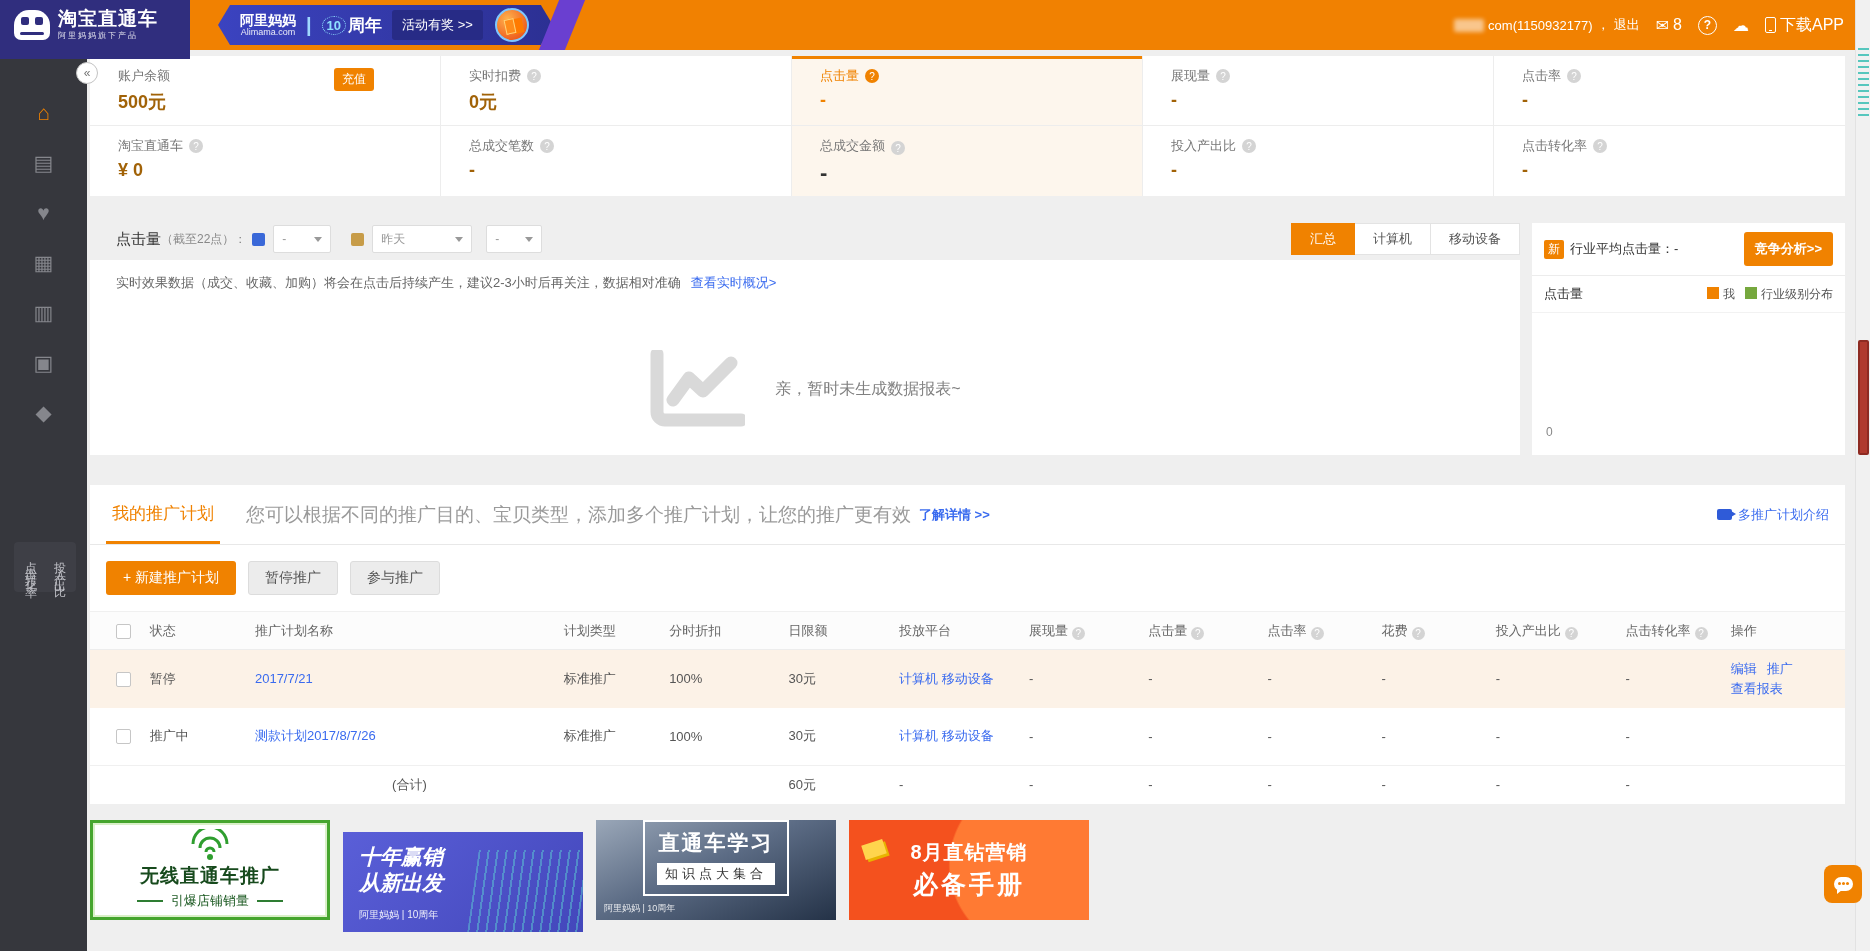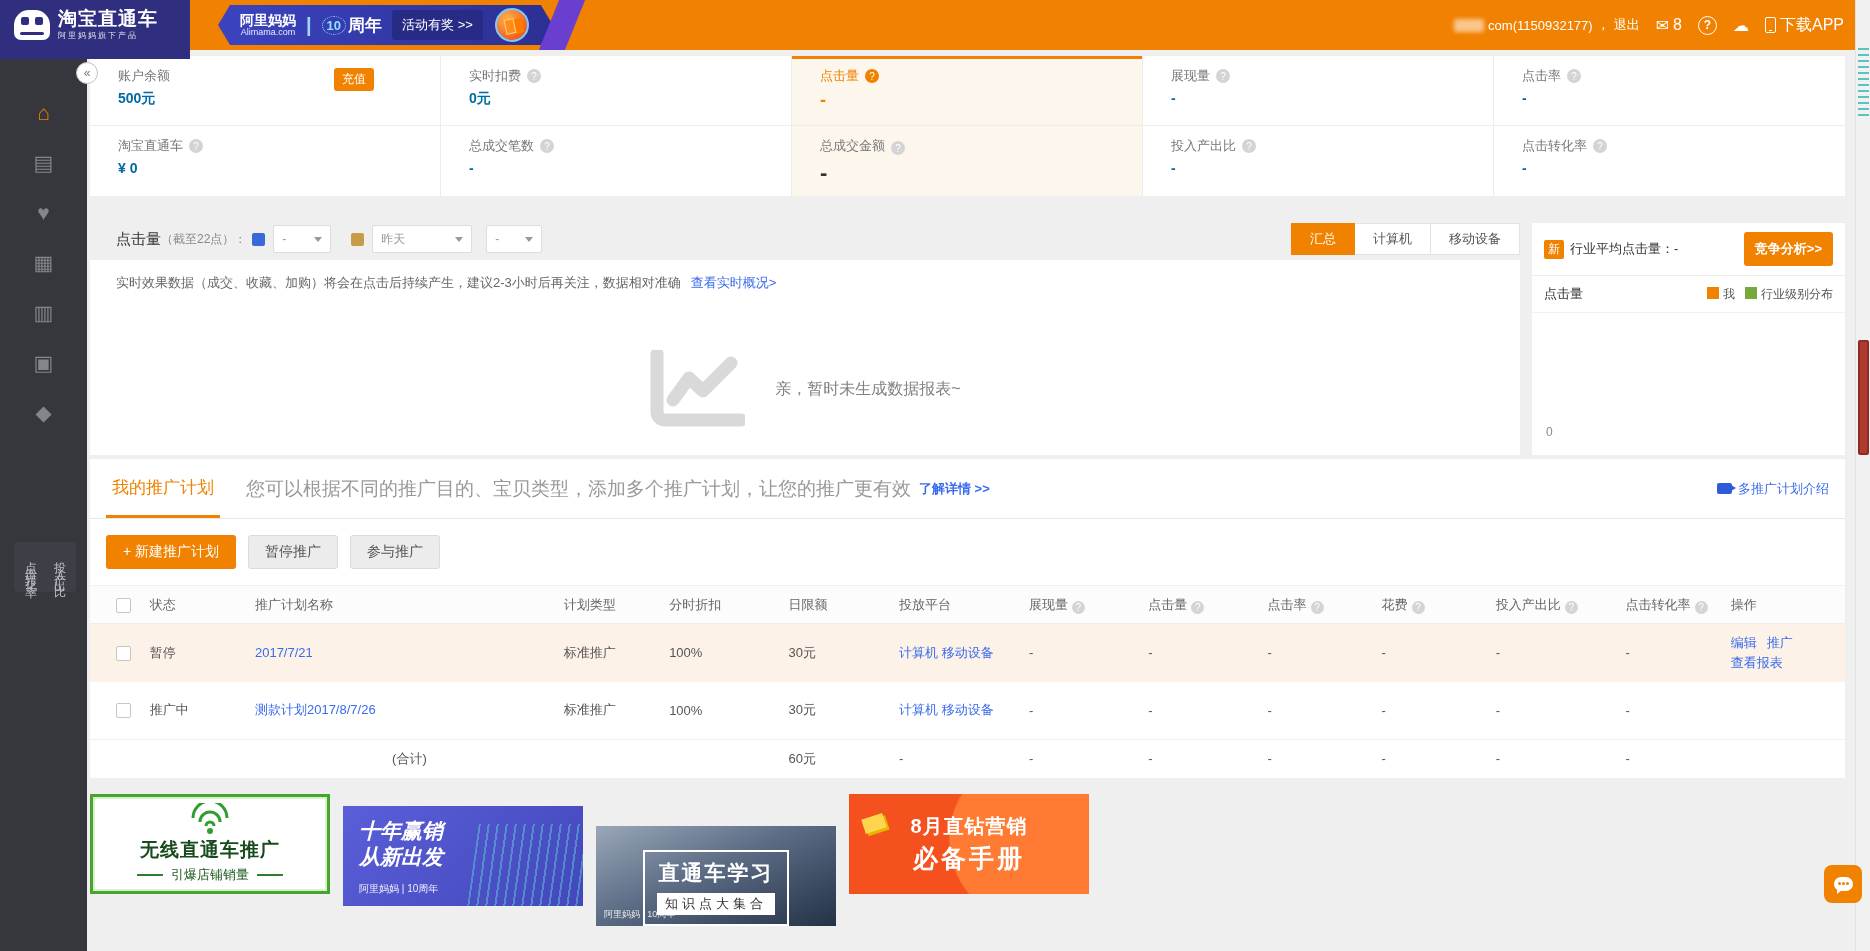--- a/index.html
+++ b/index.html
@@ -48,21 +48,21 @@
 
   
   .stats-grid { display:grid; grid-template-columns:repeat(5,1fr); background:#fff; }
   .stat-card { height:70px; padding:11px 0 0 28px; border-right:1px solid #ededed; border-bottom:1px solid #ededed; position:relative; cursor:pointer; }
   .stat-card:nth-child(5n) { border-right:none; }
   .stat-card:nth-child(n+6) { border-bottom:none; }
   .stat-card.hl { background:#fdf6ed; }
   .stat-card.hl-top::before { content:""; position:absolute; top:0; left:0; right:0; height:3px; background:#f08200; }
   .stat-label { font-size:13px; color:#777; display:flex; align-items:center; gap:6px; }
   .stat-card.hl .stat-label { color:#f08200; }
-  .stat-value { font-size:14px; font-weight:bold; color:#0369a1; margin-top:5px; }
+  .stat-value { font-size:18px; font-weight:bold; color:#a16207; margin-top:5px; }
   .stat-card.hl .stat-value { color:#f08200; font-size:18px; }
   .help-ic { width:14px; height:14px; border-radius:50%; background:#d4d4d4; color:#fff; font-size:10px; display:inline-flex; align-items:center; justify-content:center; cursor:pointer; flex:none; }
   .help-ic.orange { background:#f08200; }
   .recharge-badge { position:absolute; right:66px; top:12px; background:#f08200; color:#fff; font-size:12px; padding:3px 8px; border-radius:3px; cursor:pointer; }
 
   
   .chart-row { margin-top:27px; display:flex; gap:12px; height:232px; }
   .chart-left { flex:1; display:flex; flex-direction:column; }
   .controls { height:32px; display:flex; align-items:center; padding-left:26px; }
   .metric-title { font-size:15px; color:#333; }
@@ -90,21 +90,21 @@
   .ind-title { font-size:13px; color:#333; flex:1; }
   .compete-btn { background:#f08200; color:#fff; font-size:13px; font-weight:bold; padding:8px 11px; border:none; border-radius:3px; cursor:pointer; }
   .ind-legend-row { padding:9px 12px; border-bottom:1px solid #f2f2f2; display:flex; align-items:center; font-size:13px; color:#333; }
   .legend { margin-left:auto; display:flex; align-items:center; gap:10px; font-size:12px; color:#555; }
   .lg-sq { width:12px; height:12px; display:inline-block; margin-right:4px; vertical-align:-1px; }
   .lg-sq.orange { background:#f08200; } .lg-sq.green { background:#76a83e; }
   .ind-body { flex:1; position:relative; }
   .axis-zero { position:absolute; left:14px; bottom:16px; color:#888; font-size:12px; }
 
   
-  .plans-card { margin-top:4px; background:#fff; }
+  .plans-card { margin-top:30px; background:#fff; }
   .plans-head { height:60px; border-bottom:1px solid #e8e8e8; display:flex; align-items:center; padding:0 16px; }
   .plans-tab { height:100%; display:flex; align-items:center; color:#f08200; font-size:17px; border-bottom:3px solid #f08200; padding:0 6px; cursor:pointer; }
   .plans-desc { color:#9a9a9a; font-size:19px; margin-left:26px; }
   .details-link { color:#3a6bef; font-weight:bold; font-size:13px; margin-left:8px; text-decoration:none; cursor:pointer; }
   .multi-link { margin-left:auto; color:#3a6bef; font-size:13px; display:flex; align-items:center; gap:6px; cursor:pointer; }
   .video-ic { width:15px; height:11px; background:#2f5bd8; border-radius:2px; position:relative; display:inline-block; }
   .video-ic::after { content:""; position:absolute; right:-4px; top:2px; border-top:3.5px solid transparent; border-bottom:3.5px solid transparent; border-left:5px solid #2f5bd8; }
   .btn-row { padding:16px; display:flex; gap:12px;text-align:center; }
   .btn { height:34px; padding:0 16px; border-radius:3px; font-size:14px; display:flex; align-items:center; cursor:pointer; border:1px solid transparent; }
   .btn.primary { background:#f08200; color:#fff; }
@@ -128,21 +128,21 @@
   .banners { margin-top:16px; display:flex; gap:13px; }
   .banner { width:240px; height:100px; position:relative; overflow:hidden; cursor:pointer; flex:none; }
   .b1 { background:#fff; border:3px solid #45a52e; box-shadow:inset 0 0 0 2px #d9f0c8; display:flex; flex-direction:column; align-items:center; justify-content:center; }
   .b1-title { font-size:19px; font-weight:bold; color:#174a1d; margin-top:2px; letter-spacing:1px; }
   .b1-sub { font-size:13px; color:#1c5a22; margin-top:3px; display:flex; align-items:center; gap:8px; }
   .b1-sub::before,.b1-sub::after { content:""; width:26px; height:2px; background:#2e7d32; }
   .b2 { background:linear-gradient(135deg,#5a5fd8,#4347bb); color:#fff; padding:12px 0 0 16px;margin-top:12px; }
   .b2::after { content:""; position:absolute; right:0; top:18px; width:110px; height:82px; background:repeating-linear-gradient(90deg,rgba(96,230,214,.75) 0 2px,transparent 2px 9px); transform:skewX(-8deg); opacity:.55; }
   .b2-line { font-size:21px; font-weight:bold; line-height:1.25; font-style:italic; }
   .b2-footer { position:absolute; left:16px; bottom:10px; font-size:10px; opacity:.9; }
-  .b3 { background:linear-gradient(155deg,#9aa7b8 0%,#5c6c85 45%,#243247 100%); display:flex; align-items:flex-end; justify-content:center;margin-top:32px; }
+  .b3 { background:linear-gradient(155deg,#9aa7b8 0%,#5c6c85 45%,#243247 100%); display:flex; align-items:flex-start; justify-content:center; }
   .b3-box { border:2px solid #fff; padding:7px 12px 9px; text-align:center; }
   .b3-title { font-size:21px; font-weight:bold; color:#fff; letter-spacing:2px; }
   .b3-sub { margin-top:6px; background:#fff; color:#333; font-size:13px; padding:2px 8px; letter-spacing:4px; }
   .b3-footer { position:absolute; left:8px; bottom:5px; font-size:9px; color:rgba(255,255,255,.85); }
   .b4 { background:radial-gradient(circle at 78% 45%,#ff7a33 0 44%,rgba(0,0,0,0) 45%),#f4511e; color:#fff; display:flex; flex-direction:column; align-items:center; justify-content:center; }
   .b4::before { content:""; position:absolute; left:14px; top:22px; width:22px; height:15px; background:#ffd54d; transform:rotate(-18deg); box-shadow:2px 3px 0 #e8b400; }
   .b4-line1 { font-size:20px; font-weight:bold; letter-spacing:1px; }
   .b4-line2 { font-size:25px; font-weight:bold; letter-spacing:3px; margin-top:2px; }
 
   .footer-link { margin-top:26px; padding-left:12px; display:flex; align-items:center; gap:6px; color:#3a6bef; font-size:13px; cursor:pointer; }

